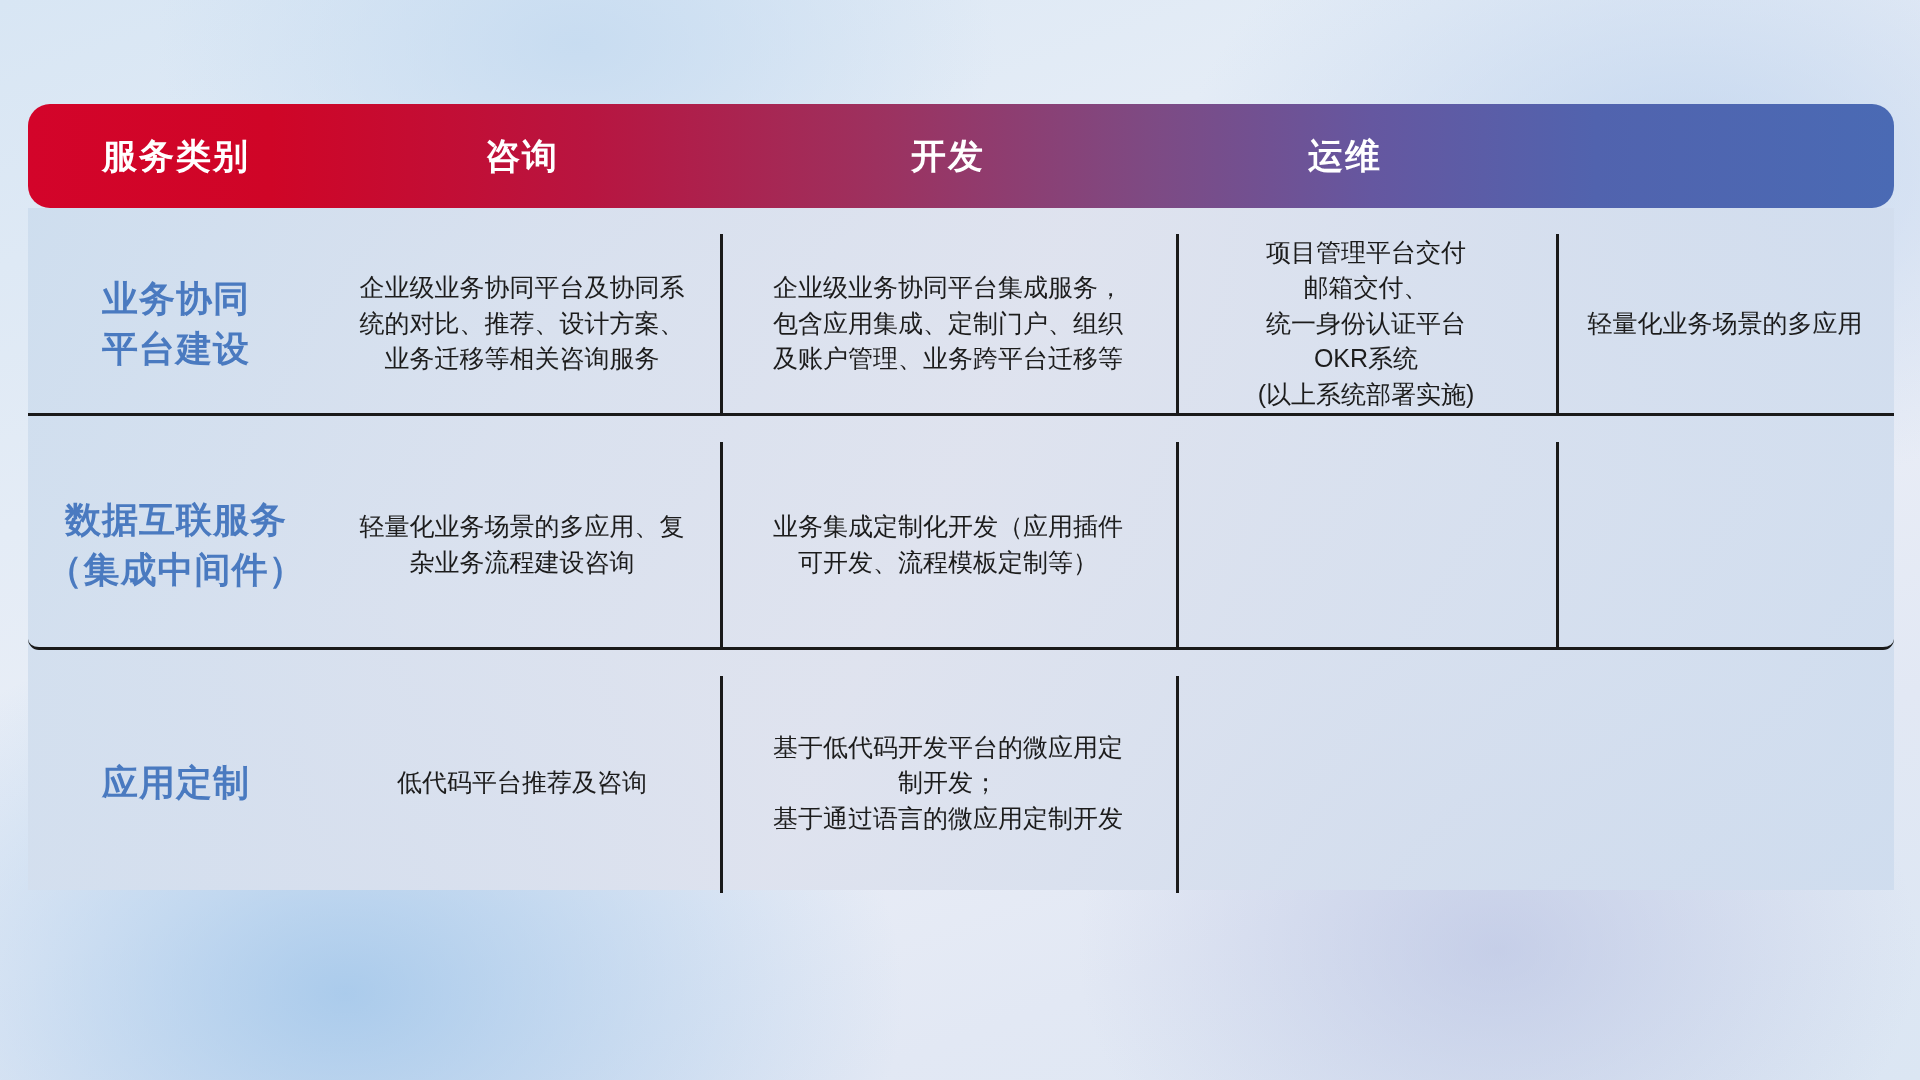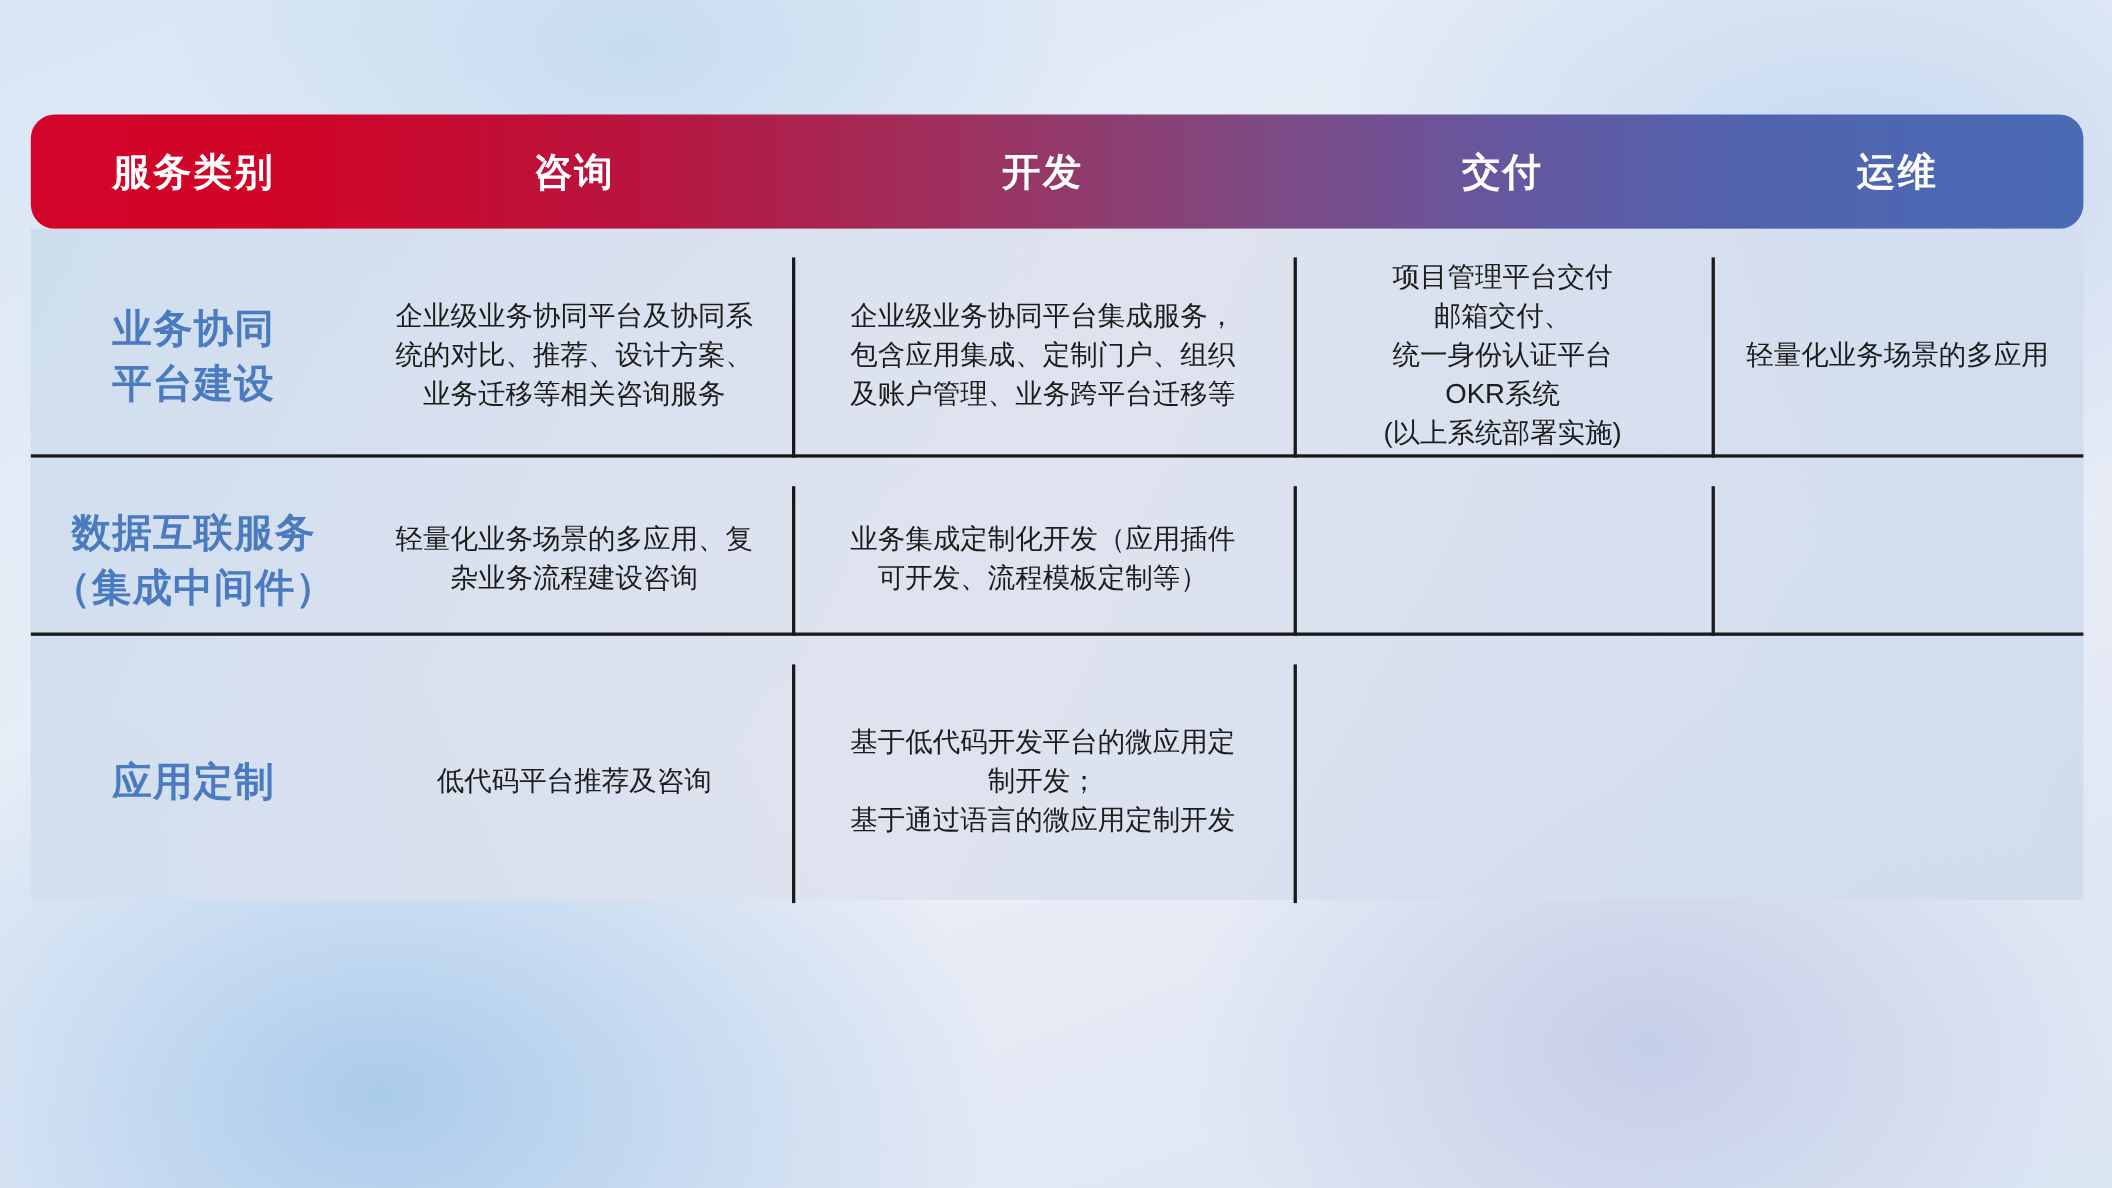--- a/index.html
+++ b/index.html
@@ -108,35 +108,34 @@
   }
 
   
   .c0 { width: 296px; }
   .c1 { width: 396px; }
   .c2 { width: 456px; }
   .c3 { width: 380px; }
   .c4 { width: 338px; }
 
   .r0 { height: 208px; }
-  .r1 { height: 162px; }
+  .r1 { height: 234px; border-radius: 11px; }
   .r2 { height: 240px; }
 </style>
 </head>
 <body>
 
 <div id="page-bg"></div>
 
 <div id="table-wrap">
 
   <div id="table-header">
     <div class="hcell c0">服务类别</div>
     <div class="hcell c1">咨询</div>
     <div class="hcell c2">开发</div>
-    <div class="hcell c3">交付</div>
     <div class="hcell c4">运维</div>
   </div>
 
   <div id="table-body">
 
     <div class="trow r0">
       <div class="tcell c0 cat">业务协同
 平台建设</div>
       <div class="tcell c1">企业级业务协同平台及协同系
 统的对比、推荐、设计方案、

